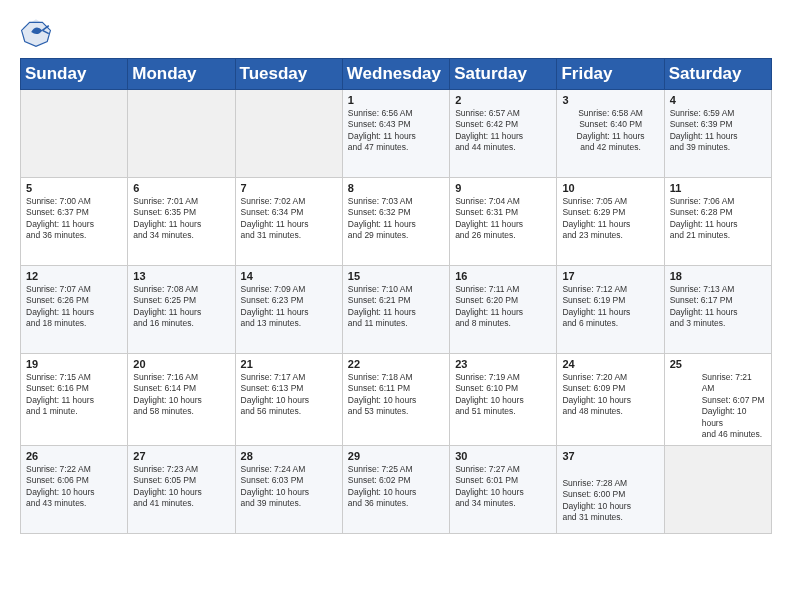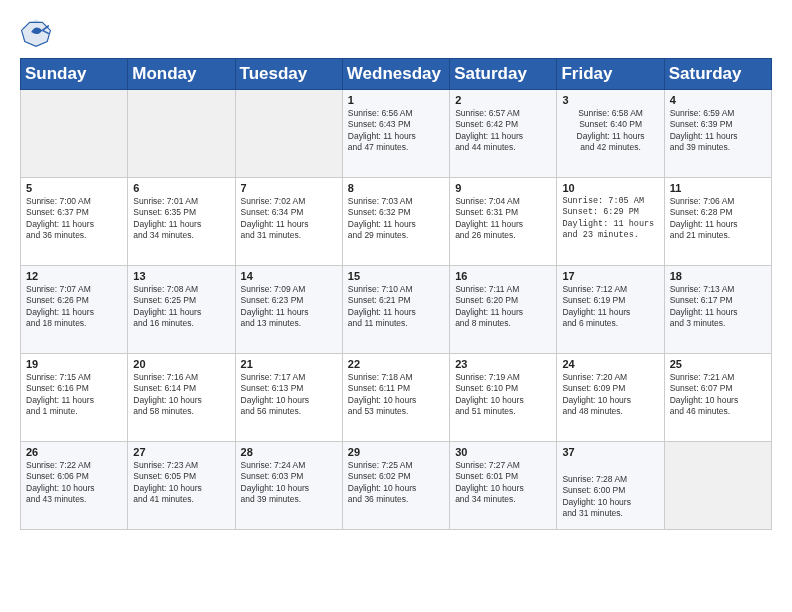--- a/index.html
+++ b/index.html
@@ -199,21 +199,21 @@
           </td>
           <td>
             <span class="day-number">9</span>
             <div class="day-info" style="white-space: pre-line;">Sunrise: 7:04 AM
 Sunset: 6:31 PM
 Daylight: 11 hours
 and 26 minutes.</div>
           </td>
           <td>
             <span class="day-number">10</span>
-            <div class="day-info" style="white-space: pre-line; font-family: Liberation Mono, monospace;">Sunrise: 7:05 AM
+            <div class="day-info" style="white-space: pre-line;">Sunrise: 7:05 AM
 Sunset: 6:29 PM
 Daylight: 11 hours
 and 23 minutes.</div>
           </td>
           <td>
             <span class="day-number">11</span>
             <div class="day-info" style="white-space: pre-line;">Sunrise: 7:06 AM
 Sunset: 6:28 PM
 Daylight: 11 hours
 and 21 minutes.</div>
@@ -308,21 +308,21 @@
           </td>
           <td>
             <span class="day-number">24</span>
             <div class="day-info" style="white-space: pre-line;">Sunrise: 7:20 AM
 Sunset: 6:09 PM
 Daylight: 10 hours
 and 48 minutes.</div>
           </td>
           <td>
             <span class="day-number">25</span>
-            <div class="day-info" style="white-space: pre-line;">Sunrise: 7:21 AM
+            <div class="day-info" style="white-space: pre-line; margin-left: 32px;">Sunrise: 7:21 AM
 Sunset: 6:07 PM
 Daylight: 10 hours
 and 46 minutes.</div>
           </td>
         </tr>
         <tr>
           <td>
             <span class="day-number">26</span>
             <div class="day-info" style="white-space: pre-line;">Sunrise: 7:22 AM
 Sunset: 6:06 PM

